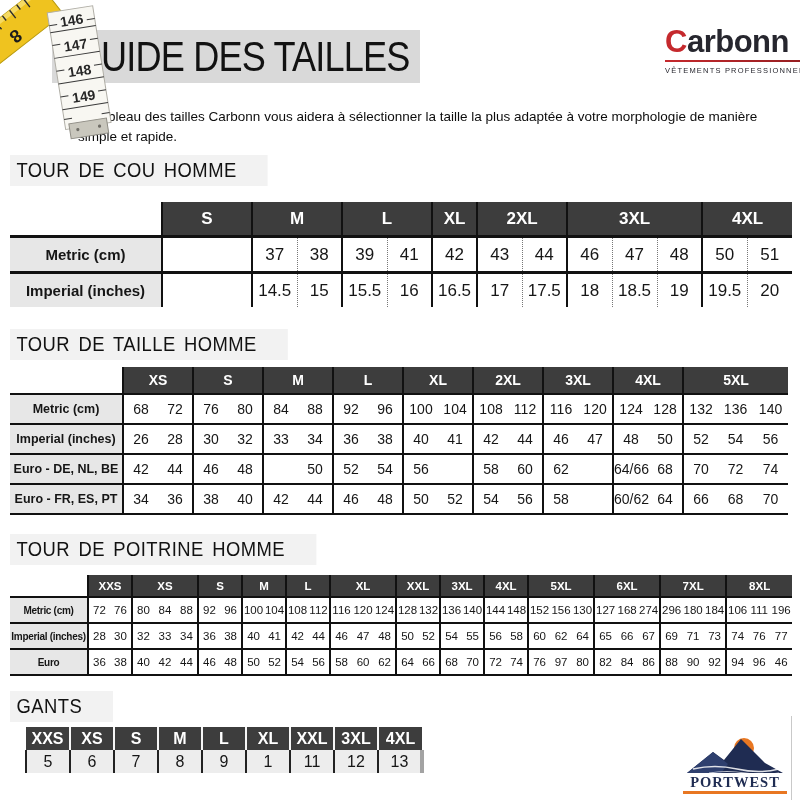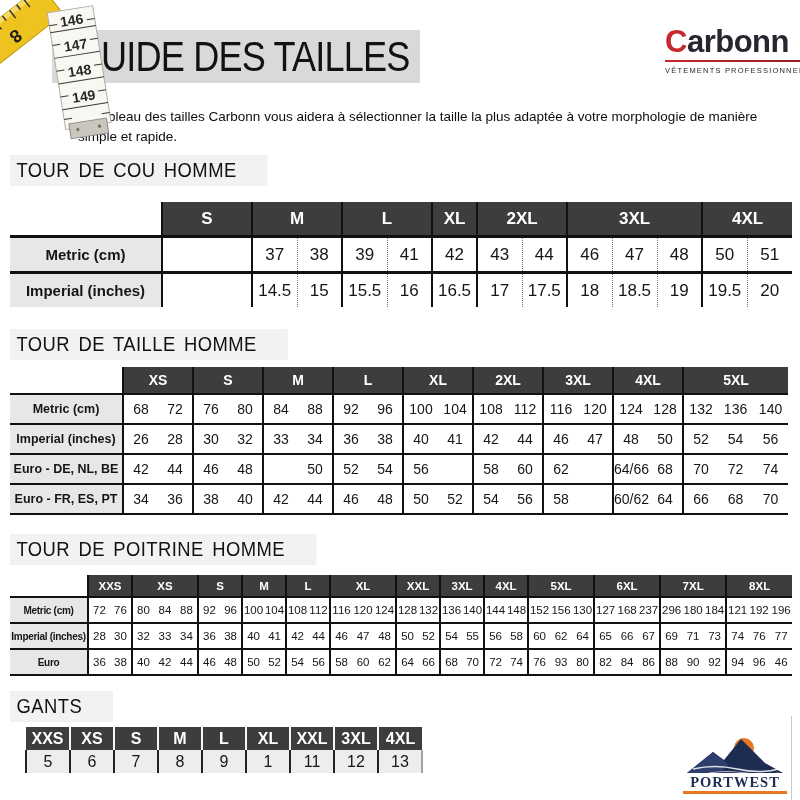--- a/index.html
+++ b/index.html
@@ -57,21 +57,21 @@
   .poitrine th{height:21px;font-size:11.5px;border-left:2px solid #111;}
   .poitrine tbody td{height:24px;font-size:11.5px;border-top:2px solid #111;}
   .poitrine td.rowlabel{font-size:10px;letter-spacing:-.3px;}
   .poitrine tbody td.gstart{border-left:2px solid #111;}
   .poitrine tbody td.inner{border-left:none;}
   .poitrine{border-bottom:2px solid #111;}
   
   .gants th{height:23px;font-size:16px;border-left:2px solid #f7f7f7;}
   .gants th.first{border-left:none;}
   .gants tbody td{height:23px;font-size:16px;background:#ededed;border-left:2px solid #222;}
-  .gants tbody td:last-child{border-right:2px solid #a3a3a3;}
+  .gants tbody td:last-child{border-right:4px solid #a3a3a3;}
   
   .portwest{position:absolute;left:683px;top:727px;width:106px;height:70px;}
   .right-edge{position:absolute;left:791px;top:716px;width:1px;height:84px;background:#c9c9c9;}
 </style>
 </head>
 <body>
 
 <div class="title-box">
   <div class="txt">GUIDE DES TAILLES</div>
 </div>
@@ -414,26 +414,26 @@
           <td class="inner">132</td>
           <td class="gstart">136</td>
           <td class="inner">140</td>
           <td class="gstart">144</td>
           <td class="inner">148</td>
           <td class="gstart">152</td>
           <td class="inner">156</td>
           <td class="inner">130</td>
           <td class="gstart">127</td>
           <td class="inner">168</td>
-          <td class="inner">237</td>
+          <td class="inner">274</td>
           <td class="gstart">296</td>
           <td class="inner">180</td>
           <td class="inner">184</td>
-          <td class="gstart">121</td>
-          <td class="inner">192</td>
+          <td class="gstart">106</td>
+          <td class="inner">111</td>
           <td class="inner">196</td>
         </tr>
         <tr>
           <td class="rowlabel">Imperial (inches)</td>
           <td class="gstart">28</td>
           <td class="inner">30</td>
           <td class="gstart">32</td>
           <td class="inner">33</td>
           <td class="inner">34</td>
           <td class="gstart">36</td>
@@ -480,21 +480,21 @@
           <td class="gstart">58</td>
           <td class="inner">60</td>
           <td class="inner">62</td>
           <td class="gstart">64</td>
           <td class="inner">66</td>
           <td class="gstart">68</td>
           <td class="inner">70</td>
           <td class="gstart">72</td>
           <td class="inner">74</td>
           <td class="gstart">76</td>
-          <td class="inner">93</td>
+          <td class="inner">97</td>
           <td class="inner">80</td>
           <td class="gstart">82</td>
           <td class="inner">84</td>
           <td class="inner">86</td>
           <td class="gstart">88</td>
           <td class="inner">90</td>
           <td class="inner">92</td>
           <td class="gstart">94</td>
           <td class="inner">96</td>
           <td class="inner">46</td>

